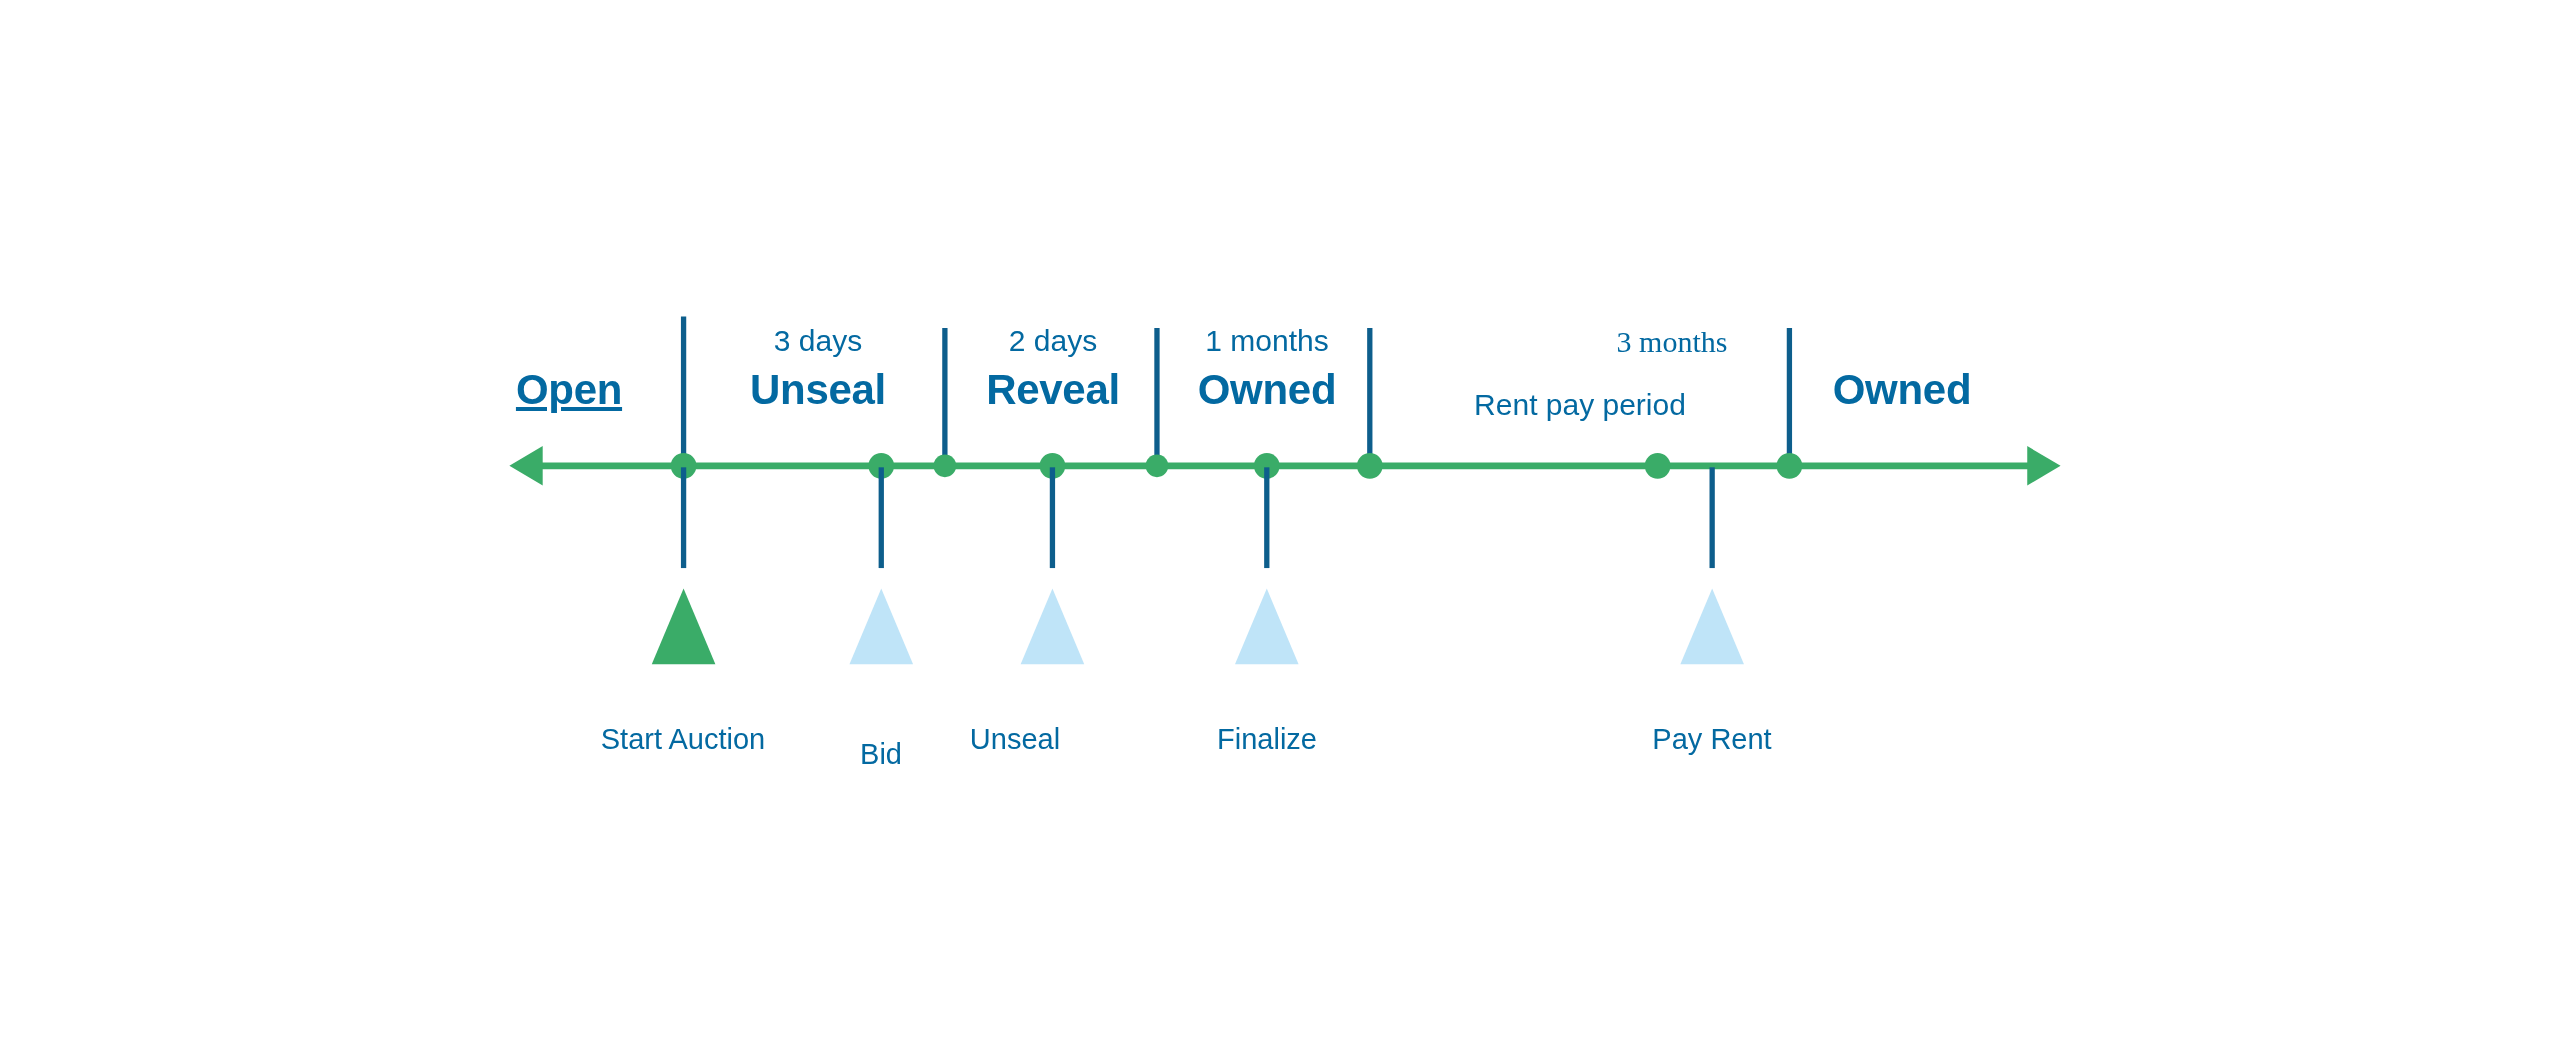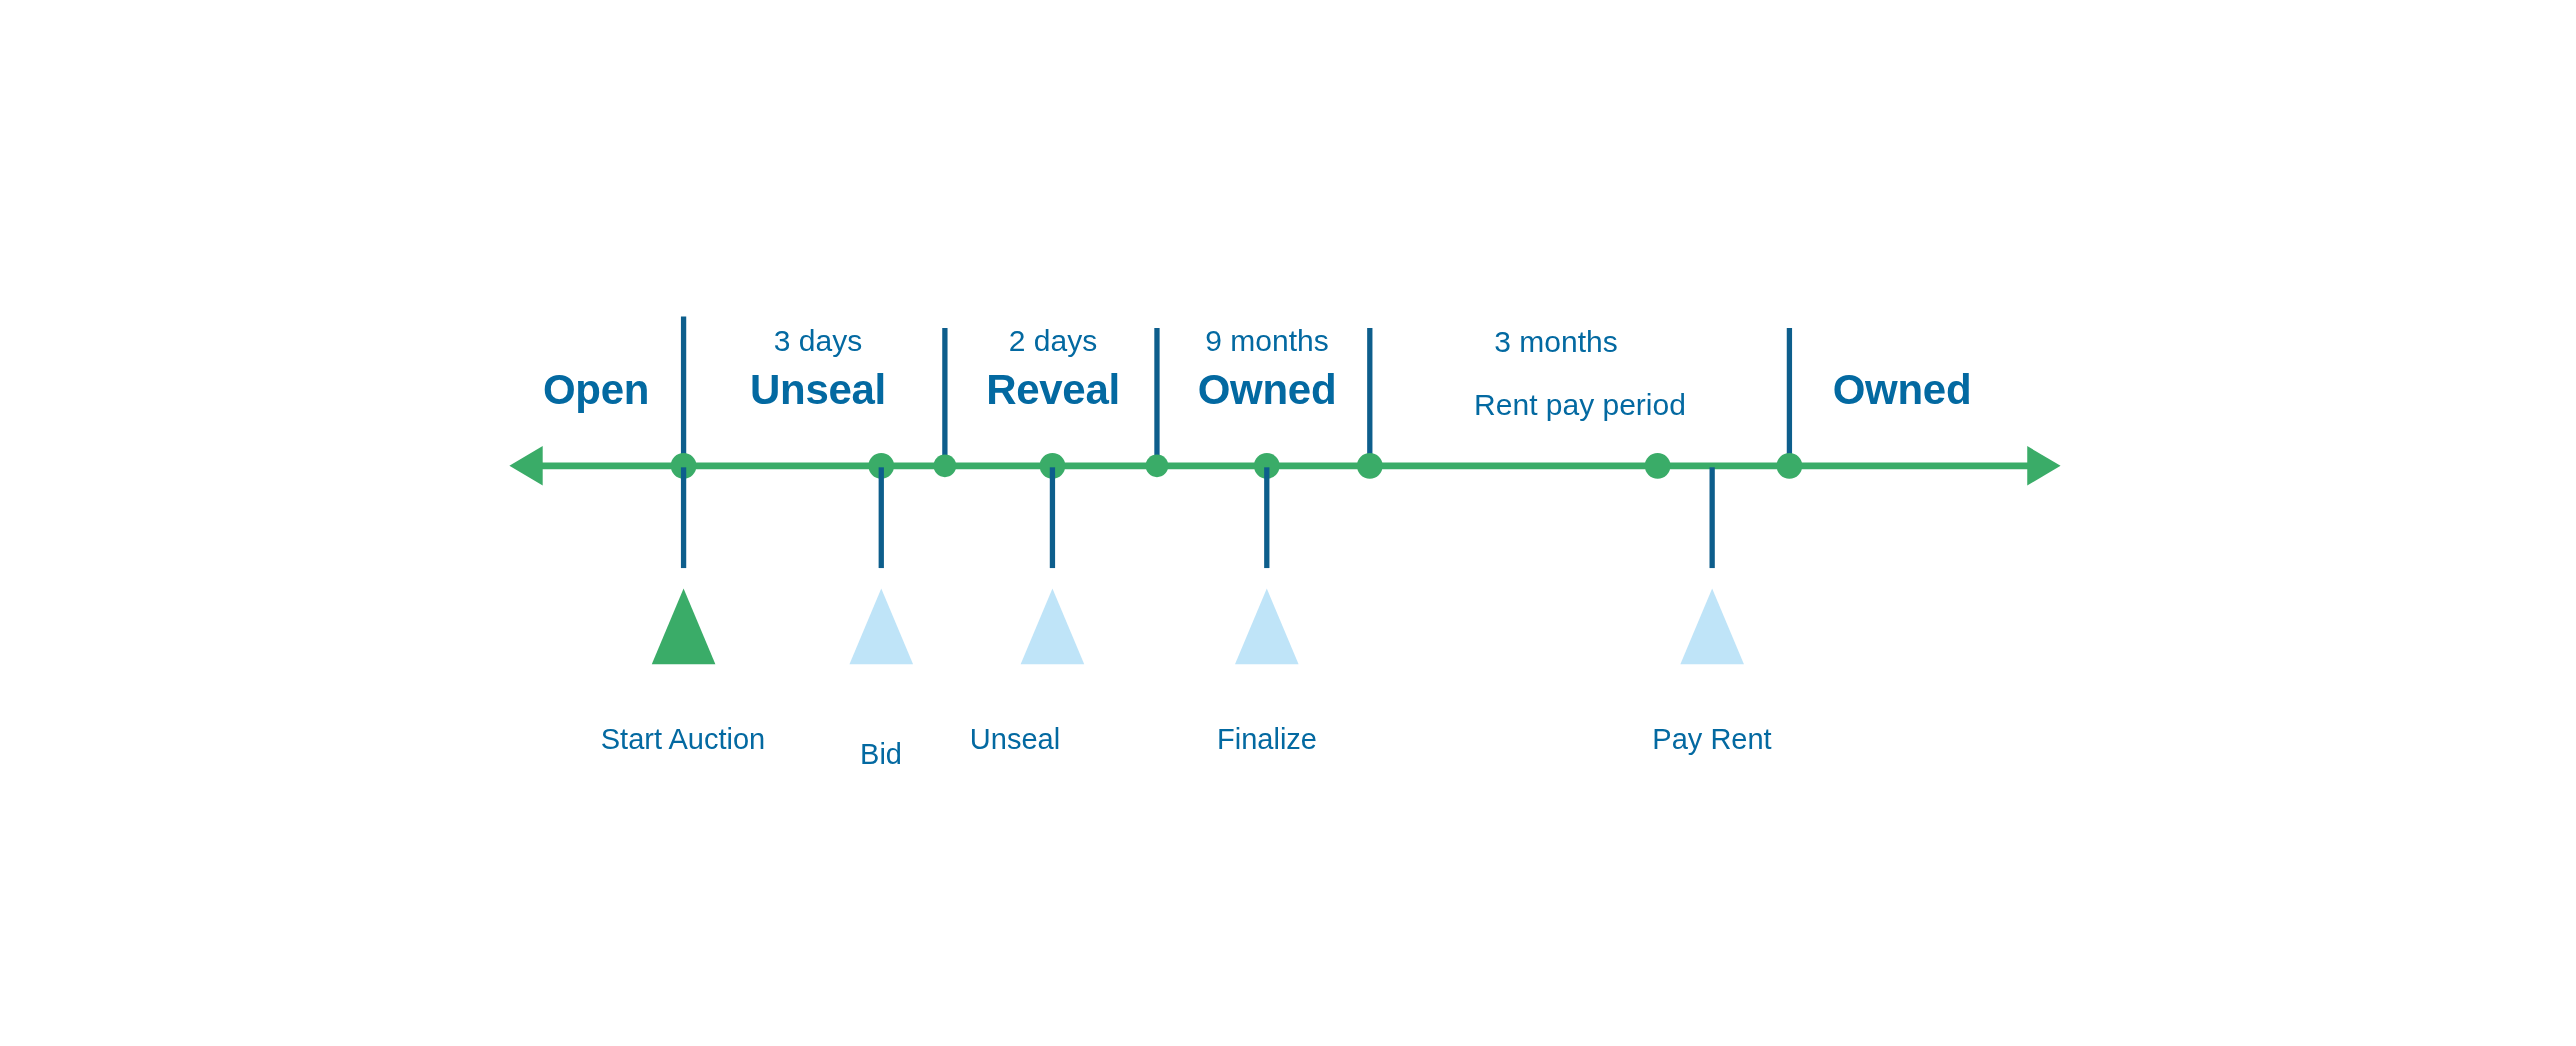--- a/index.html
+++ b/index.html
@@ -105,28 +105,28 @@
         </g>
         <g>
           <line x1="2260" y1="617" x2="2260" y2="750" stroke="#0d5e8c" stroke-width="7"></line>
           <polygon points="2260,777 2218,877 2302,877" fill="#bfe4f8"></polygon>
         </g>
       </g>
 
   </svg>
 
   <div id="phase-text-layer">
-      <div class="txt phase-name" style="left: 596px; top: 369px;">Open</div>
+      <div class="txt phase-name" style="left: 569px; top: 369px; text-decoration: underline;">Open</div>
       <div class="txt phase-duration" style="left: 818px; top: 326px;">3 days</div>
       <div class="txt phase-name" style="left: 818px; top: 369px;">Unseal</div>
       <div class="txt phase-duration" style="left: 1053px; top: 326px;">2 days</div>
       <div class="txt phase-name" style="left: 1053px; top: 369px;">Reveal</div>
-      <div class="txt phase-duration" style="left: 1267px; top: 326px;">9 months</div>
+      <div class="txt phase-duration" style="left: 1267px; top: 326px;">1 months</div>
       <div class="txt phase-name" style="left: 1267px; top: 369px;">Owned</div>
-      <div class="txt phase-duration" style="left: 1556px; top: 327px;">3 months</div>
+      <div class="txt phase-duration" style="left: 1672px; top: 327px; font-family: Liberation Serif, serif;">3 months</div>
       <div class="txt phase-sub" style="left: 1580px; top: 390px;">Rent pay period</div>
       <div class="txt phase-name" style="left: 1902px; top: 369px;">Owned</div>
     </div>
 
   <div id="event-text-layer">
       <div class="txt event-label" style="left: 683px; top: 689px;">Start Auction</div>
       <div class="txt event-label" style="left: 881px; top: 704px;">Bid</div>
       <div class="txt event-label" style="left: 1015px; top: 689px;">Unseal</div>
       <div class="txt event-label" style="left: 1267px; top: 689px;">Finalize</div>
       <div class="txt event-label" style="left: 1712px; top: 689px;">Pay Rent</div>

